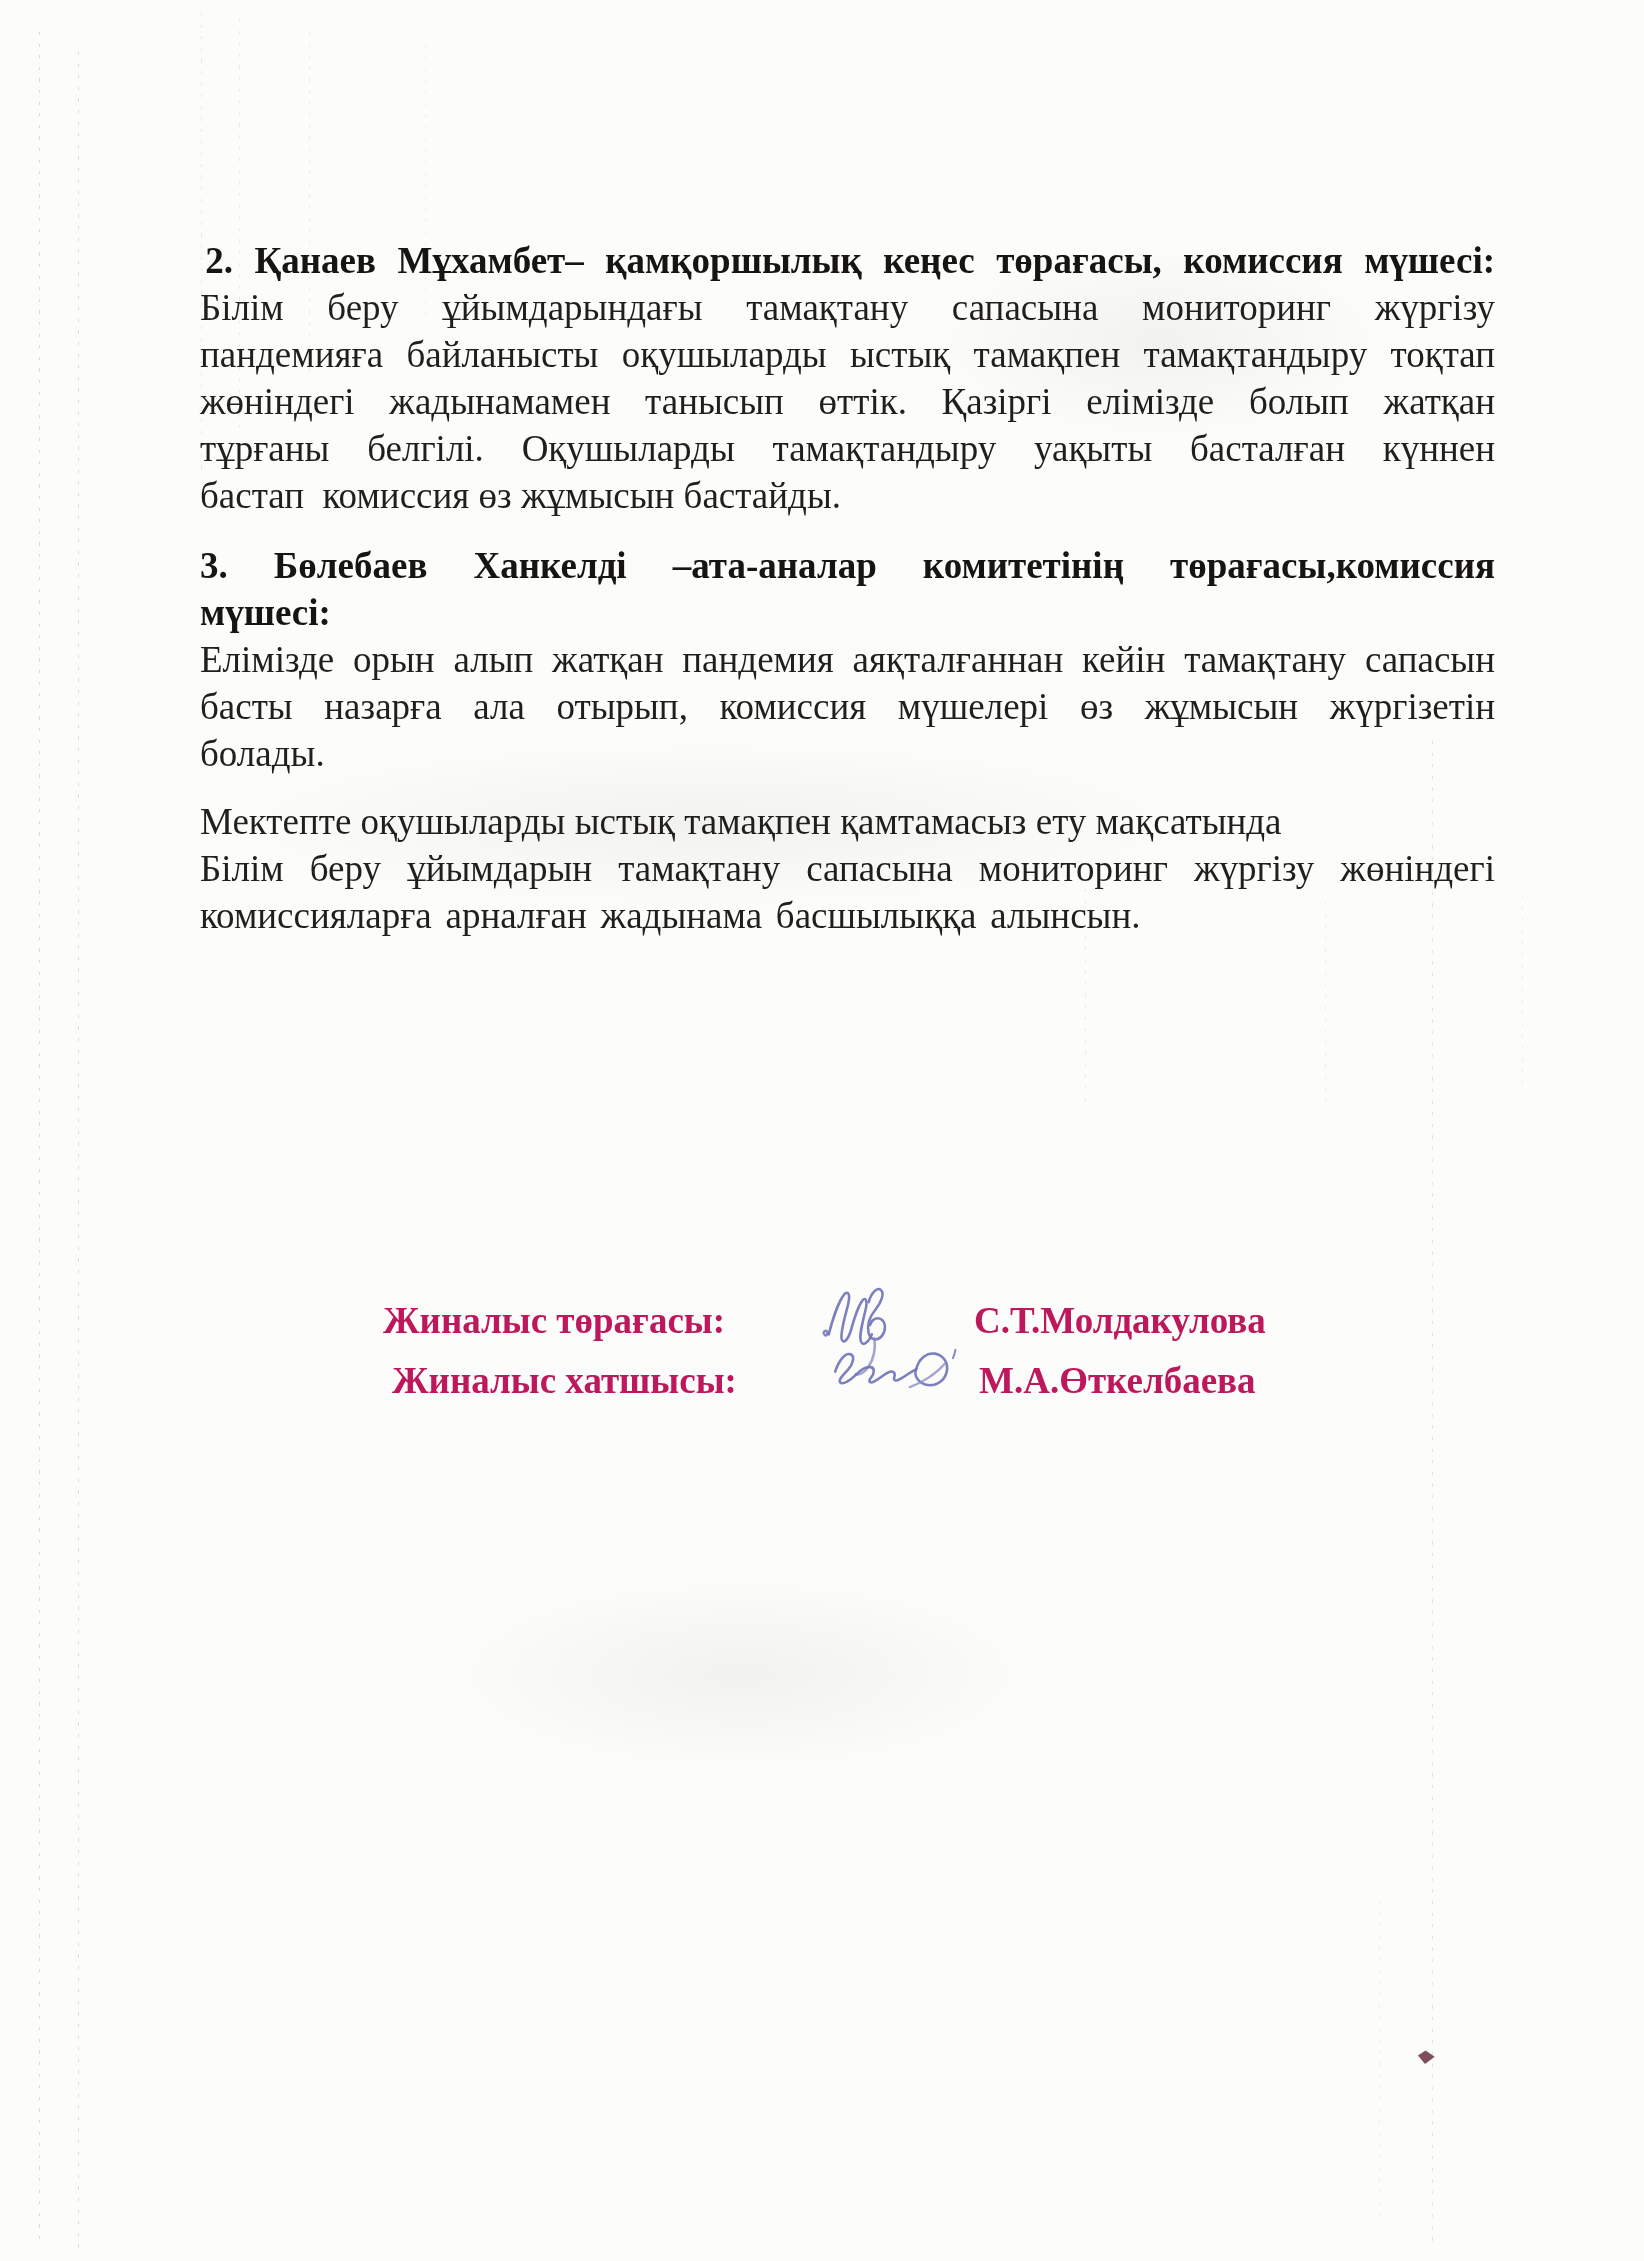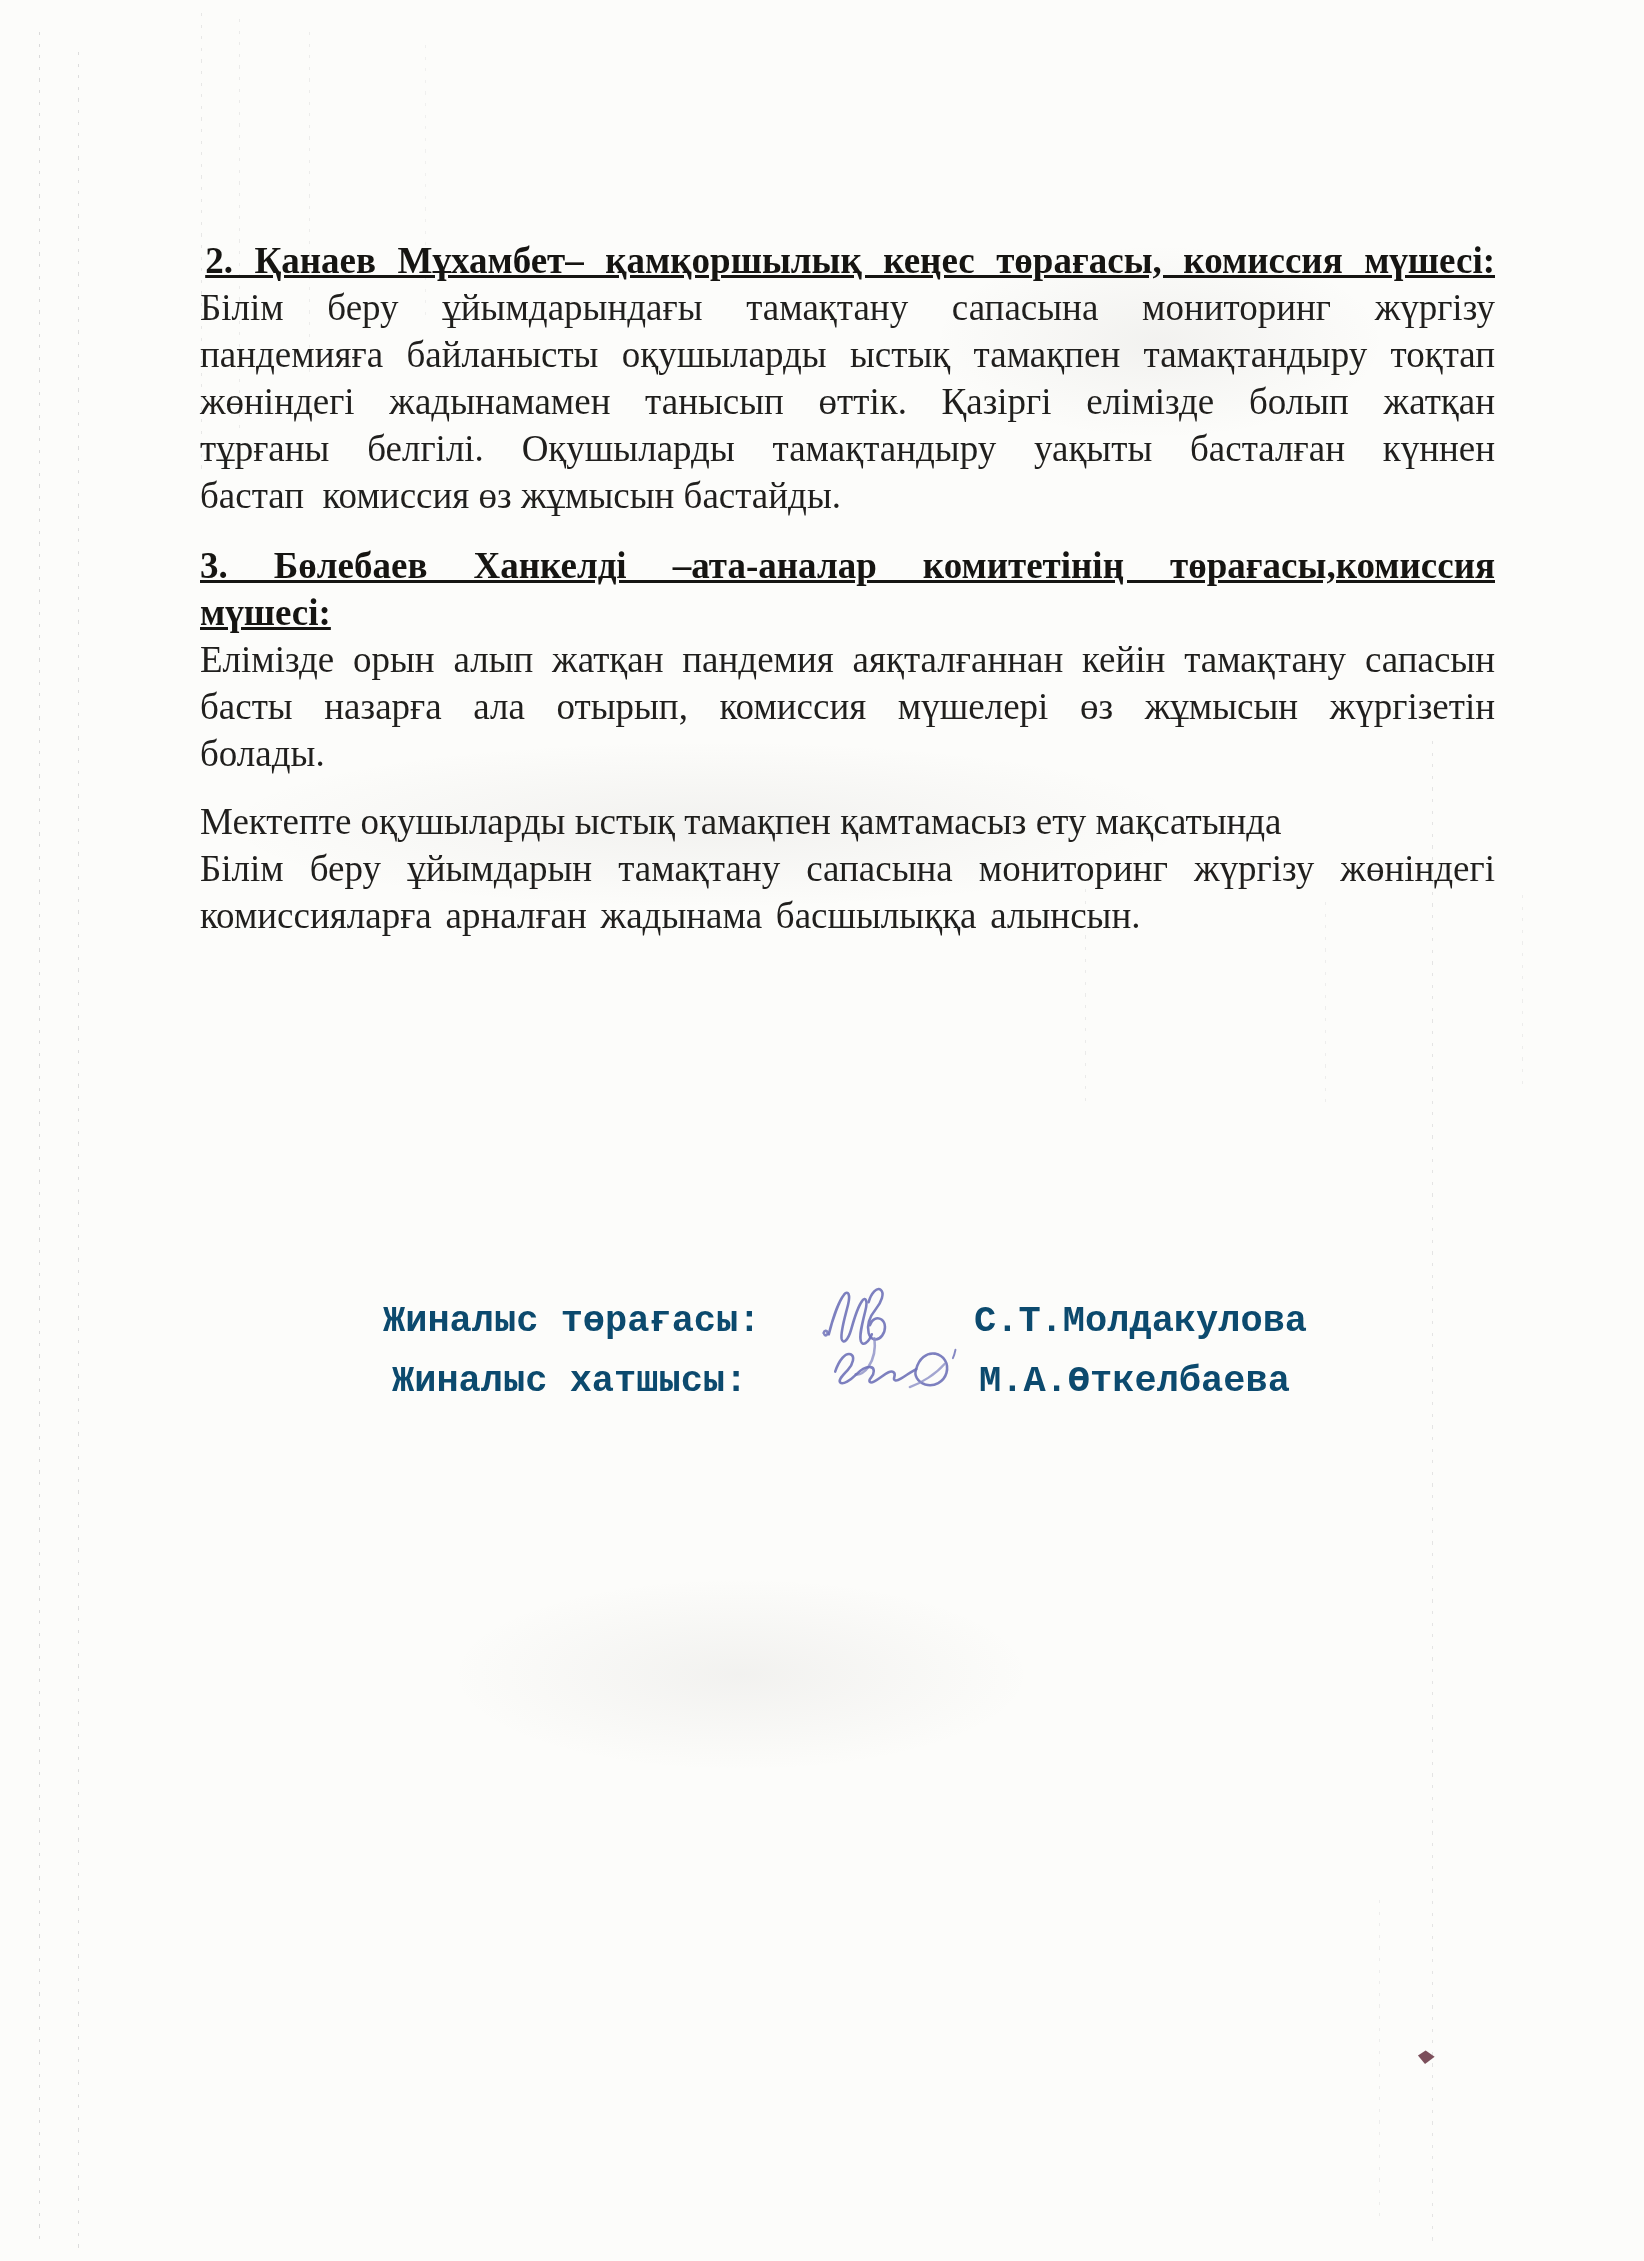--- a/index.html
+++ b/index.html
@@ -18,40 +18,39 @@
   
   .content {
     position: absolute;
     left: 200px;
     top: 237px;
     width: 1295px;
     font-size: 37px;
     line-height: 47px;
     color: #201f1d;
   }
-  .h { font-weight: bold; color: #161512; text-decoration: underline; }
+  .h { font-weight: bold; color: #161512; }
   .jl { text-align: justify; text-align-last: justify; }
   .ll { text-align: left; }
   .h2-head { text-indent: 5.2px; }
   .gap-h3 { margin-top: 23px; }
   .gap-dec-head { margin-top: 88px; }
   .gap-dec-body { margin-top: 20.6px; }
   .ws-wide { word-spacing: 4.5px; }
 
   
   .sigblock {
     position: absolute;
     left: 383px;
     top: 1295px;
     width: 1134px;
     font-size: 37px;
     font-weight: bold;
-    color: #0c4a6e;
+    color: #be185d;
     line-height: 52px;
-    font-family: Liberation Mono, monospace;
   }
   .sigrow { position: relative; height: 52px; }
   .sigrow.second { margin-top: 8px; }
   .sigrow.second .sig-label { margin-left: 9px; }
   .sig-name { position: absolute; left: 591px; top: 0; white-space: nowrap; }
   .sigrow.second .sig-name { left: 596px; text-align: right; }
 
   
   .signature-svg {
     position: absolute;

